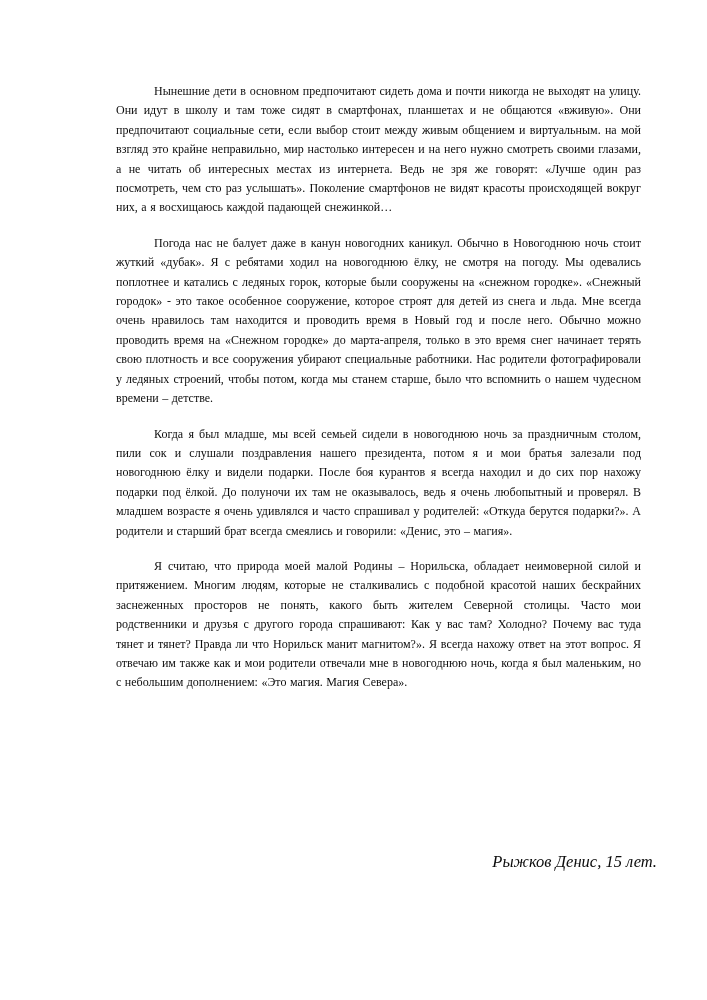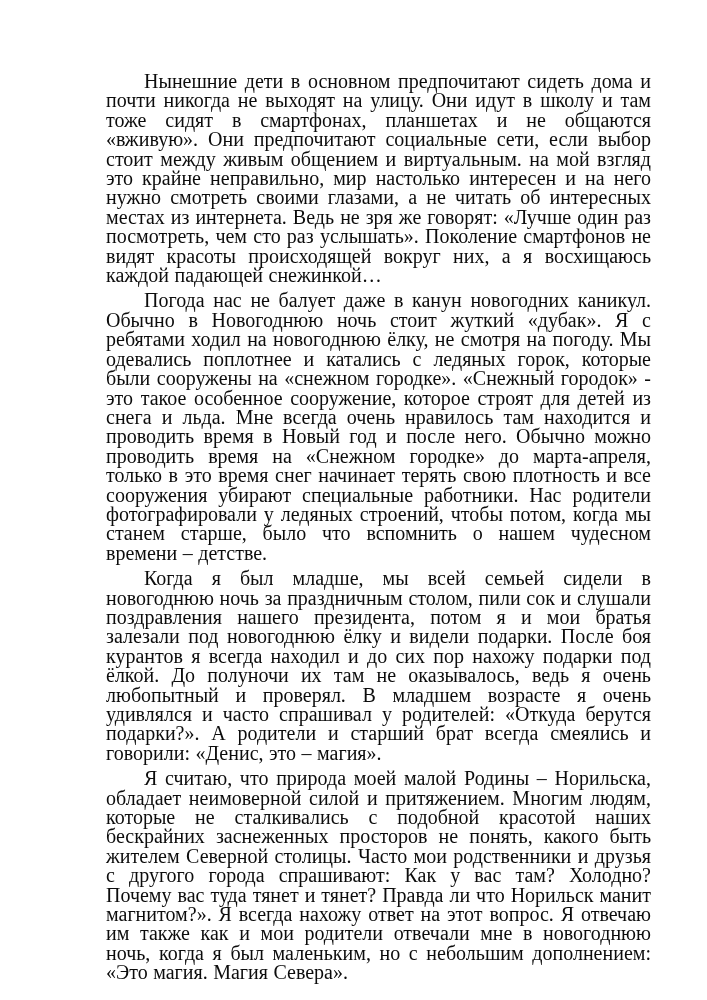--- a/index.html
+++ b/index.html
@@ -17,24 +17,24 @@
     font-family: "Liberation Serif", "DejaVu Serif", serif;
     color: #0c0c0c;
   }
   .text-block {
     position: absolute;
     top: 66px;
     left: 100px;
     width: 557px;
   }
   .para {
-    margin: 6px;
+    margin: 16px;
     text-align: justify;
     text-indent: 38px;
-    font-size: 20px;
+    font-size: 12px;
     line-height: 19.4px;
     word-spacing: 0.5px;
   }
   .signature {
     position: absolute;
     top: 852px;
     right: 50px;
     margin: 0;
     font-style: italic;
     font-size: 16.5px;
@@ -45,13 +45,14 @@
 </head>
 <body>
 
 <div class="page">
   <div class="text-block">
     <p class="para">Нынешние дети в основном предпочитают сидеть дома и почти никогда не выходят на улицу. Они идут в школу и там тоже сидят в смартфонах, планшетах и не общаются «вживую». Они предпочитают социальные сети, если выбор стоит между живым общением и виртуальным. на мой взгляд это крайне неправильно, мир настолько интересен и на него нужно смотреть своими глазами, а не читать об интересных местах из интернета. Ведь не зря же говорят: «Лучше один раз посмотреть, чем сто раз услышать». Поколение смартфонов не видят красоты происходящей вокруг них, а я восхищаюсь каждой падающей снежинкой…</p>
     <p class="para">Погода нас не балует даже в канун новогодних каникул. Обычно в Новогоднюю ночь стоит жуткий «дубак». Я с ребятами ходил на новогоднюю ёлку, не смотря на погоду. Мы одевались поплотнее и  катались с ледяных горок, которые были сооружены на «снежном городке». «Снежный городок» - это такое особенное сооружение, которое строят для детей из снега и льда. Мне всегда очень нравилось там находится и проводить время в Новый год и после него. Обычно можно проводить время на «Снежном городке» до марта-апреля, только в это время снег начинает терять свою плотность и все сооружения убирают специальные работники. Нас родители фотографировали у ледяных строений, чтобы потом, когда мы станем старше, было что вспомнить о нашем чудесном времени – детстве.</p>
     <p class="para">Когда я был младше, мы всей семьей сидели в новогоднюю ночь за праздничным столом, пили сок и слушали поздравления нашего президента, потом я и мои братья залезали под новогоднюю ёлку и видели подарки. После боя курантов я всегда находил и до сих пор нахожу подарки под ёлкой. До полуночи их там не оказывалось, ведь я очень любопытный и проверял. В младшем возрасте я очень удивлялся и часто спрашивал у родителей: «Откуда берутся подарки?». А родители и старший брат всегда смеялись и говорили: «Денис, это – магия».</p>
     <p class="para">Я считаю, что природа моей малой Родины – Норильска, обладает неимоверной силой и притяжением. Многим людям, которые не сталкивались с подобной красотой наших бескрайних заснеженных просторов не понять, какого быть жителем Северной столицы. Часто мои родственники и друзья с другого города спрашивают:  Как у вас там? Холодно? Почему вас туда тянет и тянет? Правда ли что Норильск манит магнитом?». Я всегда нахожу ответ на этот вопрос. Я отвечаю им также как и мои родители отвечали мне в новогоднюю ночь, когда я был маленьким, но с небольшим дополнением: «Это магия. Магия Севера».</p>
   </div>
+  <p class="signature">Рыжков Денис, 15 лет.</p>
 </div>
 
 </body></html>

